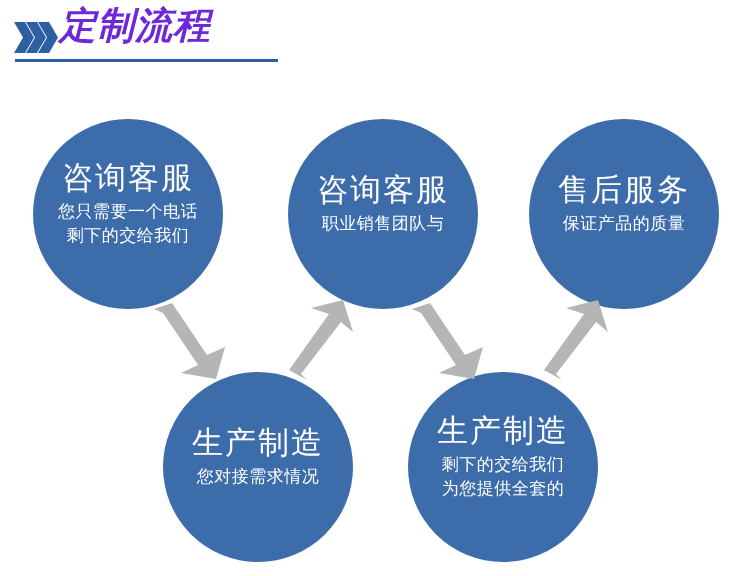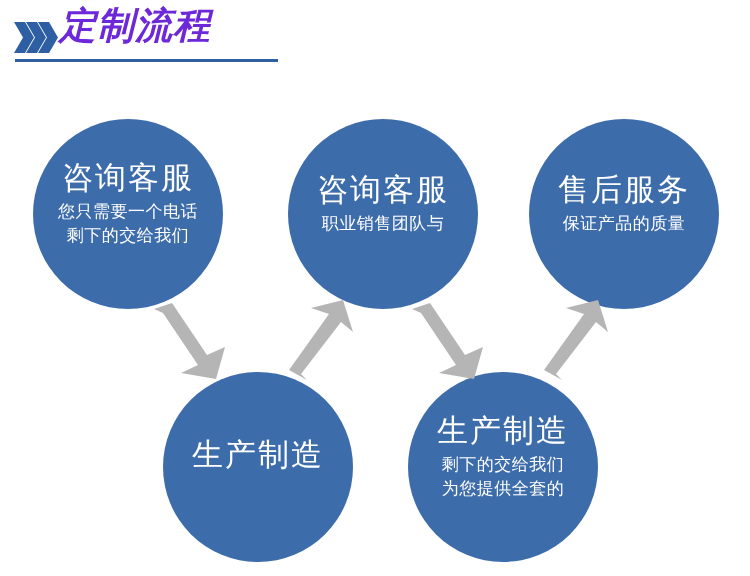--- a/index.html
+++ b/index.html
@@ -152,20 +152,21 @@
   <div class="circle" id="circle-3">
     <div class="inner">
       <div class="c-title">售后服务</div>
       <div class="c-line">保证产品的质量</div>
     </div>
   </div>
 
   <div class="circle" id="circle-4">
     <div class="inner">
       <div class="c-title">生产制造</div>
+      <div class="c-line">您对接需求情况</div>
     </div>
   </div>
 
   <div class="circle" id="circle-5">
     <div class="inner">
       <div class="c-title">生产制造</div>
       <div class="c-line">剩下的交给我们</div>
       <div class="c-line">为您提供全套的</div>
     </div>
   </div>

